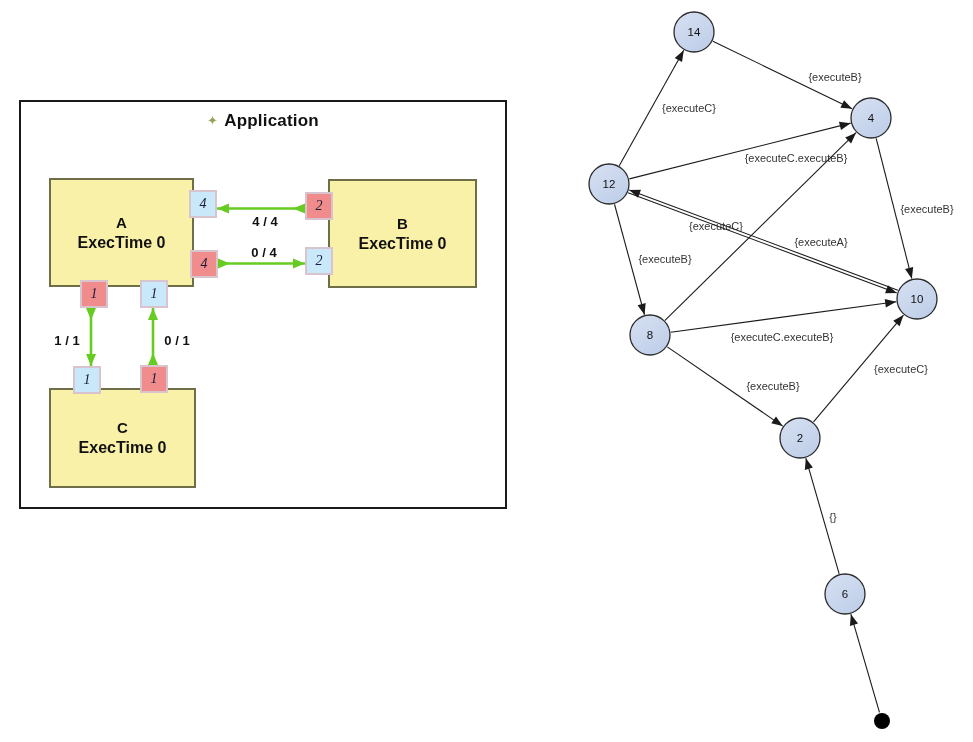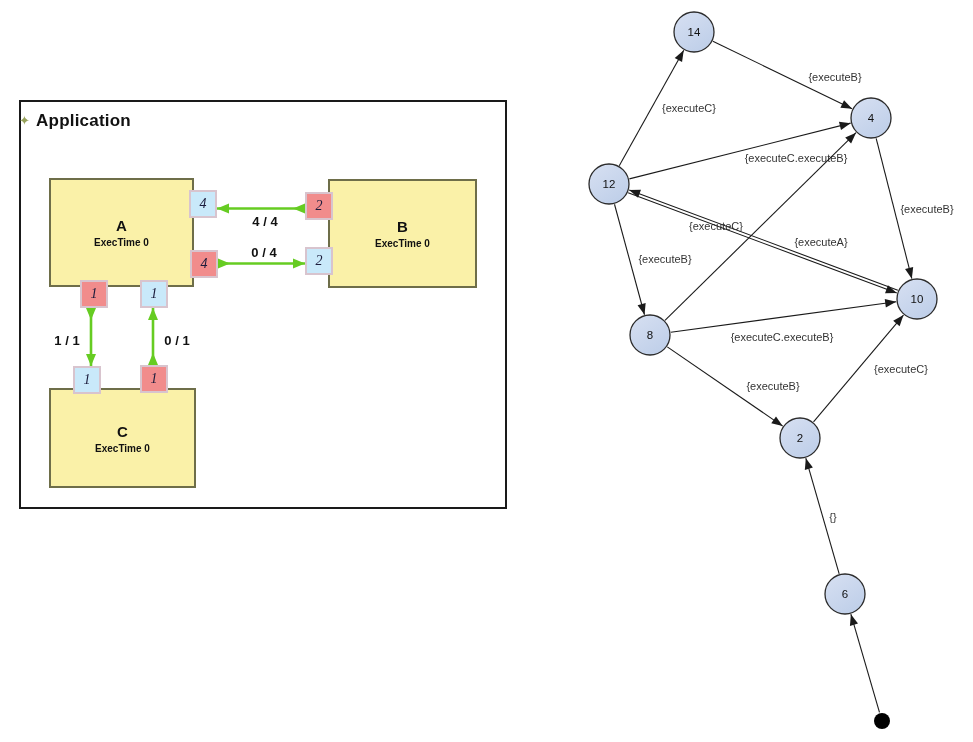--- a/index.html
+++ b/index.html
@@ -2,30 +2,30 @@
 <html><head>
 <meta charset="utf-8">
 <style>
   html,body{margin:0;padding:0;background:#fff;}
   body{font-family:"Liberation Sans",sans-serif;}
   .stage{position:relative;width:973px;height:742px;background:#ffffff;overflow:hidden;}
 
   .frame{position:absolute;left:19px;top:100px;width:488px;height:409px;
          border:2px solid #1a1a1a;background:#ffffff;box-sizing:border-box;}
 
-  .title-row{position:absolute;left:19px;top:111px;width:488px;text-align:left;
+  .title-row{position:absolute;left:19px;top:111px;width:488px;text-align:center;
              font-size:17px;font-weight:bold;color:#111;letter-spacing:.2px;}
   .title-row .star{color:#97a25b;font-size:13px;font-weight:normal;margin-right:6px;
                    position:relative;top:-1px;}
 
   .component{position:absolute;background:#FAF1A8;border:2px solid #6E6E49;
              box-sizing:border-box;display:flex;flex-direction:column;
              align-items:center;justify-content:center;gap:3px;}
   .comp-name{font-size:15px;font-weight:bold;color:#111;}
-  .comp-exec{font-size:10px;font-weight:bold;color:#111;}
+  .comp-exec{font-size:16px;font-weight:bold;color:#111;}
 
   .port{position:absolute;width:28px;height:28px;box-sizing:border-box;
         border:2px solid #D8C4CE;display:flex;align-items:center;justify-content:center;
         font-family:"Liberation Serif",serif;font-style:italic;font-size:14px;
         color:#1c1c3c;z-index:5;}
   .port.red{background:#F18C8C;}
   .port.blue{background:#C9E9FA;}
 
   svg.overlay{position:absolute;left:0;top:0;z-index:7;pointer-events:none;}
   .conn-label{font:bold 13px "Liberation Sans",sans-serif;fill:#111;}

